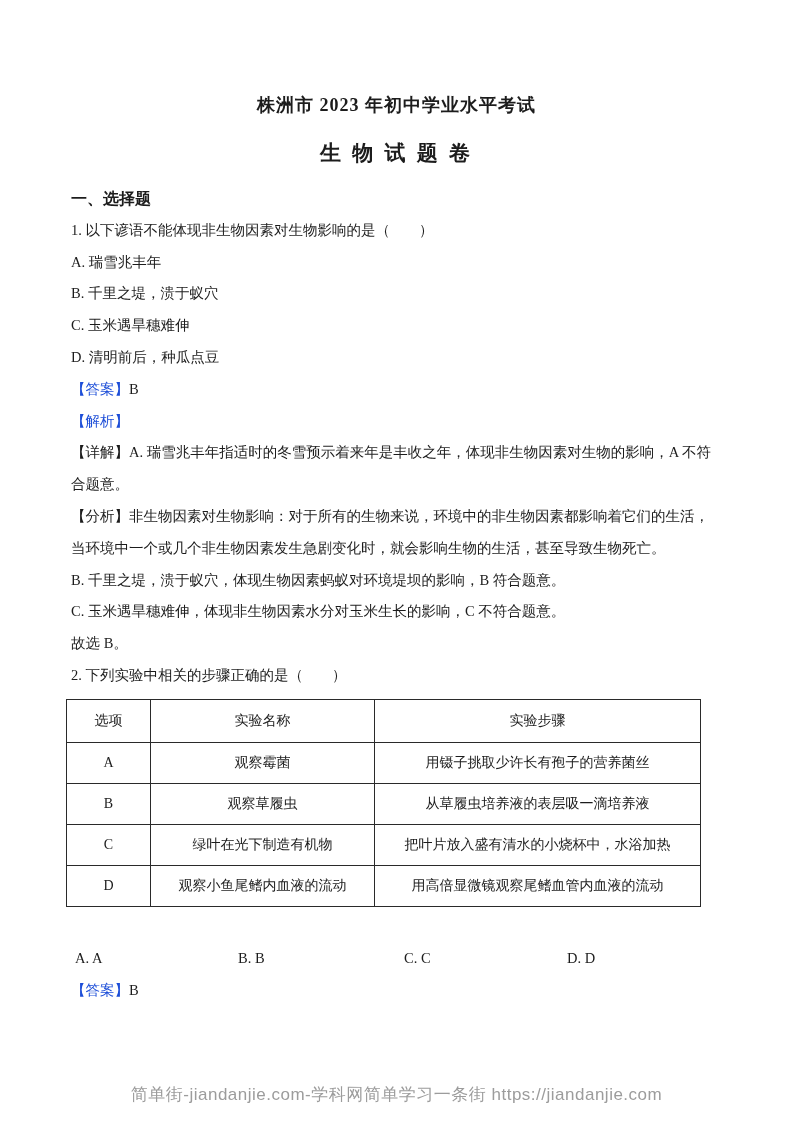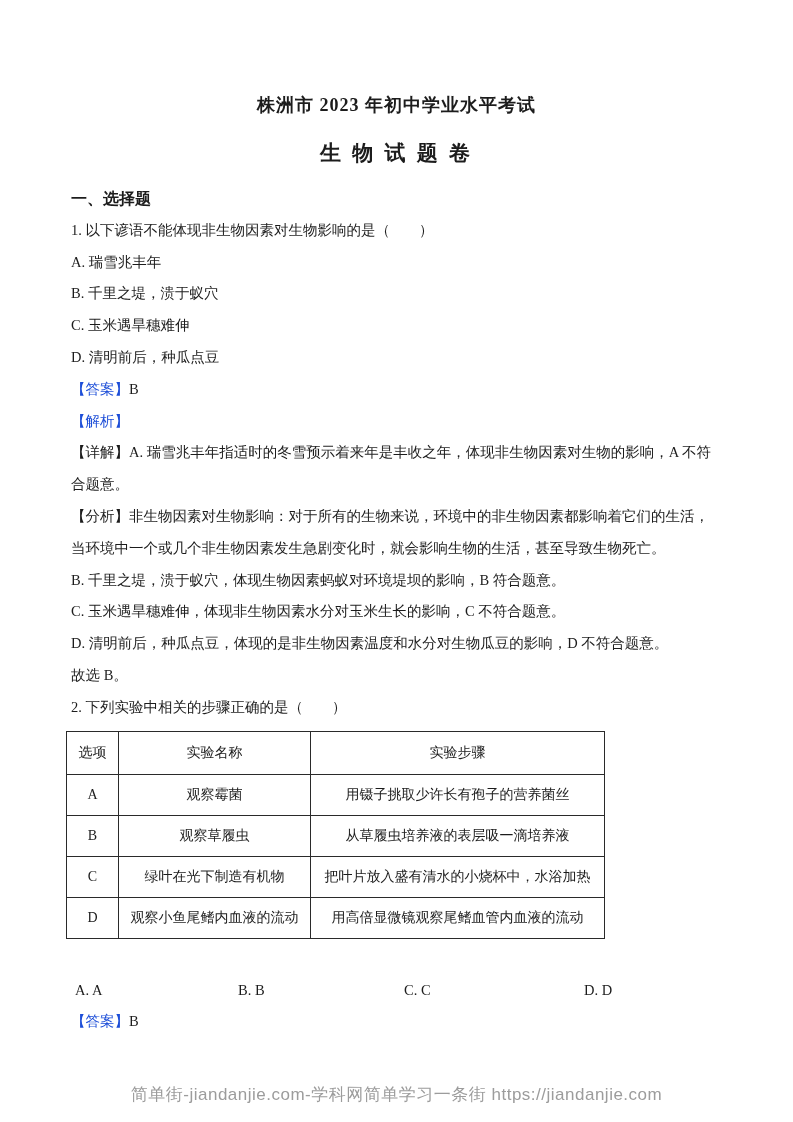--- a/index.html
+++ b/index.html
@@ -49,39 +49,39 @@
     margin: 7px 0 0 -5px;
     table-layout: fixed;
     font-size: 14px;
     line-height: normal;
   }
   .exam-table th, .exam-table td {
     border: 1px solid #2a2a2a;
     text-align: center;
     vertical-align: middle;
     font-weight: normal;
-    padding: 0 4px;
+    padding: 0 20px;
     overflow: hidden;
     white-space: nowrap;
   }
   .exam-table .c1 { width: 43px; }
   .exam-table .c2 { width: 183px; }
   .exam-table .c3 { width: 285px; }
   .exam-table thead tr { height: 43px; }
   .exam-table tbody tr { height: 41px; }
   .options-row {
     position: relative;
     height: 31.8px;
     margin-top: 36px;
   }
   .options-row .opt { position: absolute; top: 0; }
   .opt-a { left: 4px; }
   .opt-b { left: 167px; }
   .opt-c { left: 333px; }
-  .opt-d { left: 496px; margin-left: 17px; }
+  .opt-d { left: 496px; }
   .page-footer {
     position: absolute;
     top: 1064px; left: 0;
     width: 100%;
     text-align: center;
     font-family: "Liberation Sans", "DejaVu Sans", sans-serif;
     font-size: 17px;
     color: #9c9c9c;
     letter-spacing: 0.5px;
     margin-top: 19px;
@@ -107,21 +107,20 @@
 
     <p><span class="blue">【答案】</span><span>B</span></p>
 
     <p class="blue">【解析】</p>
 
     <p><span>【详解】</span><span>A. 瑞雪兆丰年指适时的冬雪预示着来年是丰收之年，体现非生物因素对生物的影响，A 不符合题意。</span></p>
 
     <p><span>【分析】</span><span>非生物因素对生物影响：对于所有的生物来说，环境中的非生物因素都影响着它们的生活，当环境中一个或几个非生物因素发生急剧变化时，就会影响生物的生活，甚至导致生物死亡。</span></p>
     <p>B. 千里之堤，溃于蚁穴，体现生物因素蚂蚁对环境堤坝的影响，B 符合题意。</p>
     <p>C. 玉米遇旱穗难伸，体现非生物因素水分对玉米生长的影响，C 不符合题意。</p>
-    <p>D. 清明前后，种瓜点豆，体现的是非生物因素温度和水分对生物瓜豆的影响，D 不符合题意。</p>
     <p>故选 B。</p>
 
     <p>2. 下列实验中相关的步骤正确的是（　　）</p>
 
     <table class="exam-table">
       <thead>
         <tr>
           <th class="c1">选项</th>
           <th class="c2">实验名称</th>
           <th class="c3">实验步骤</th>

